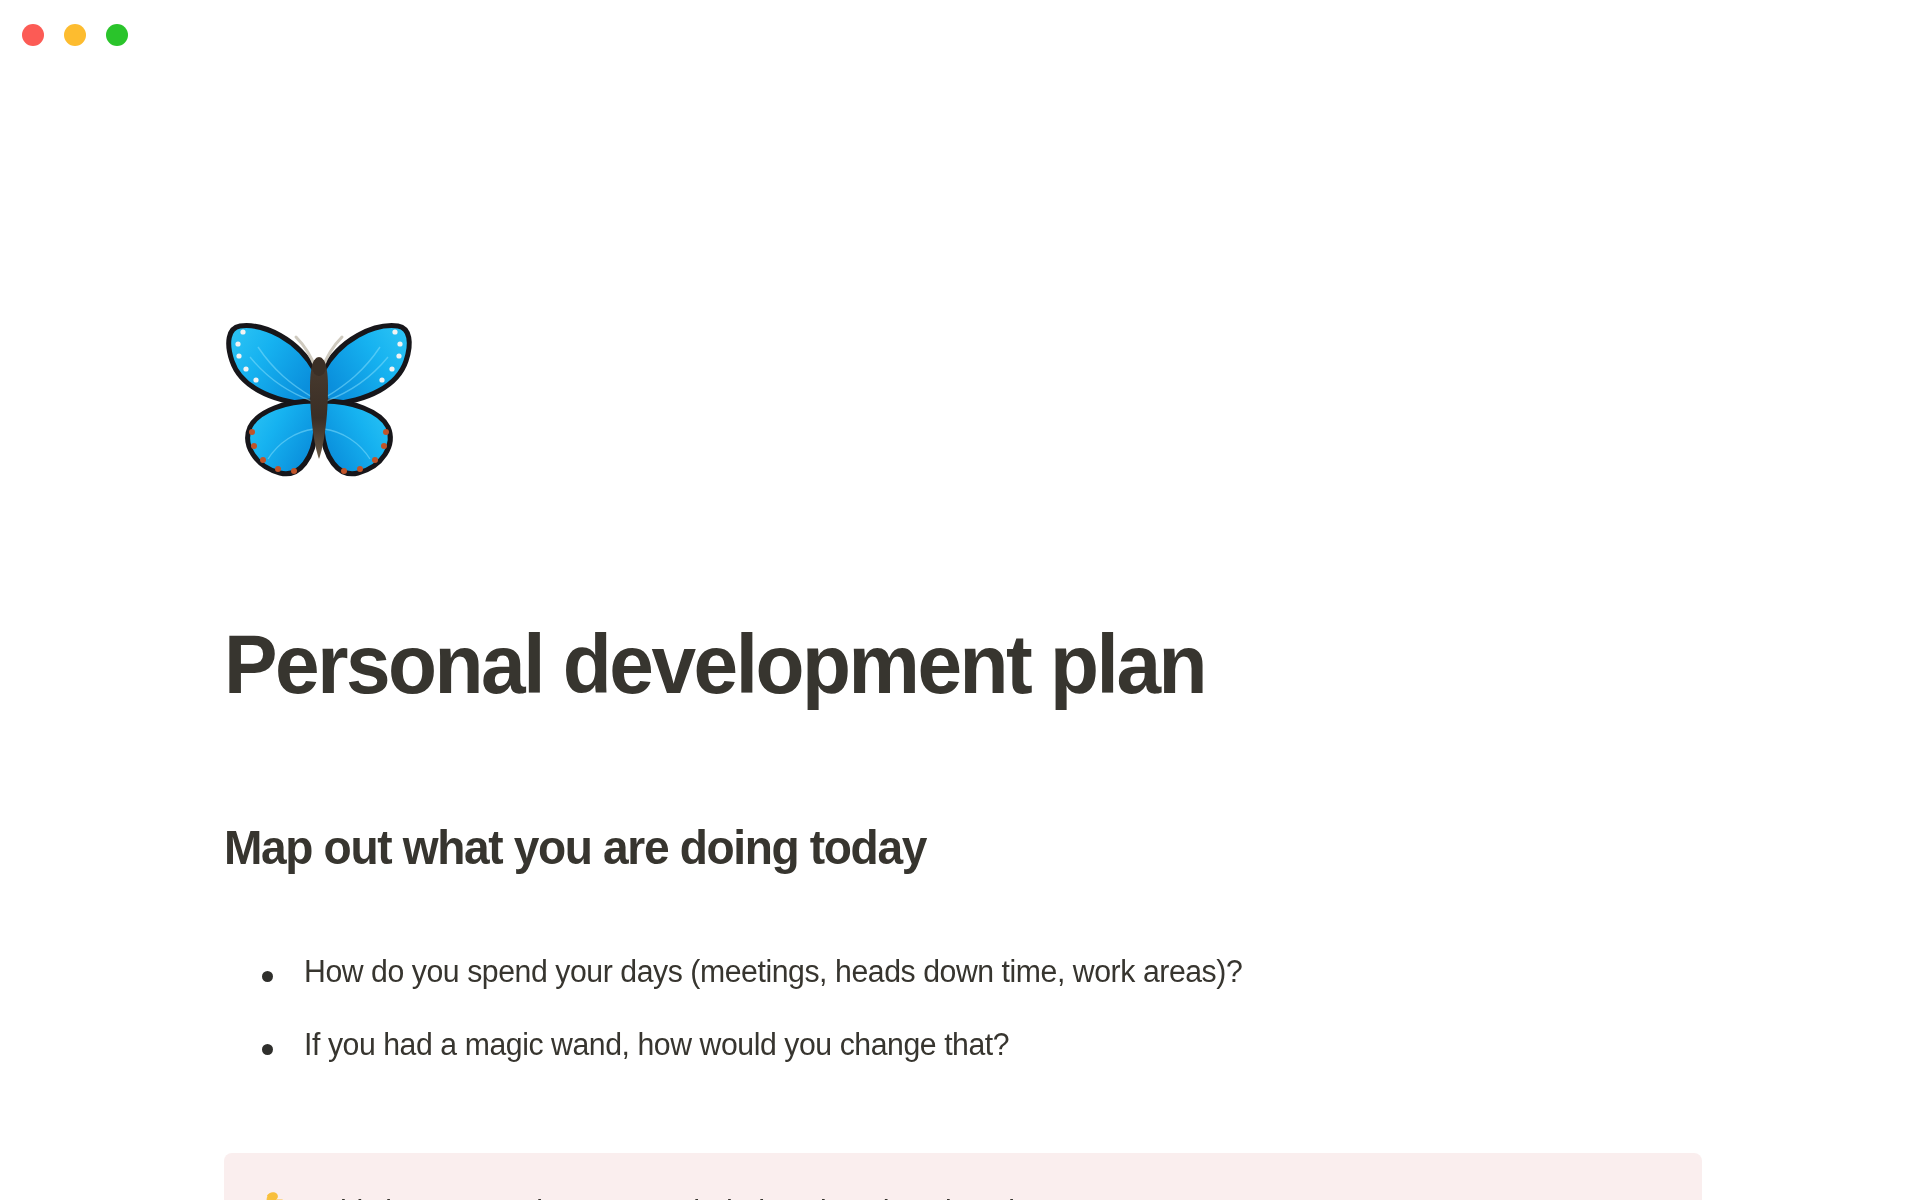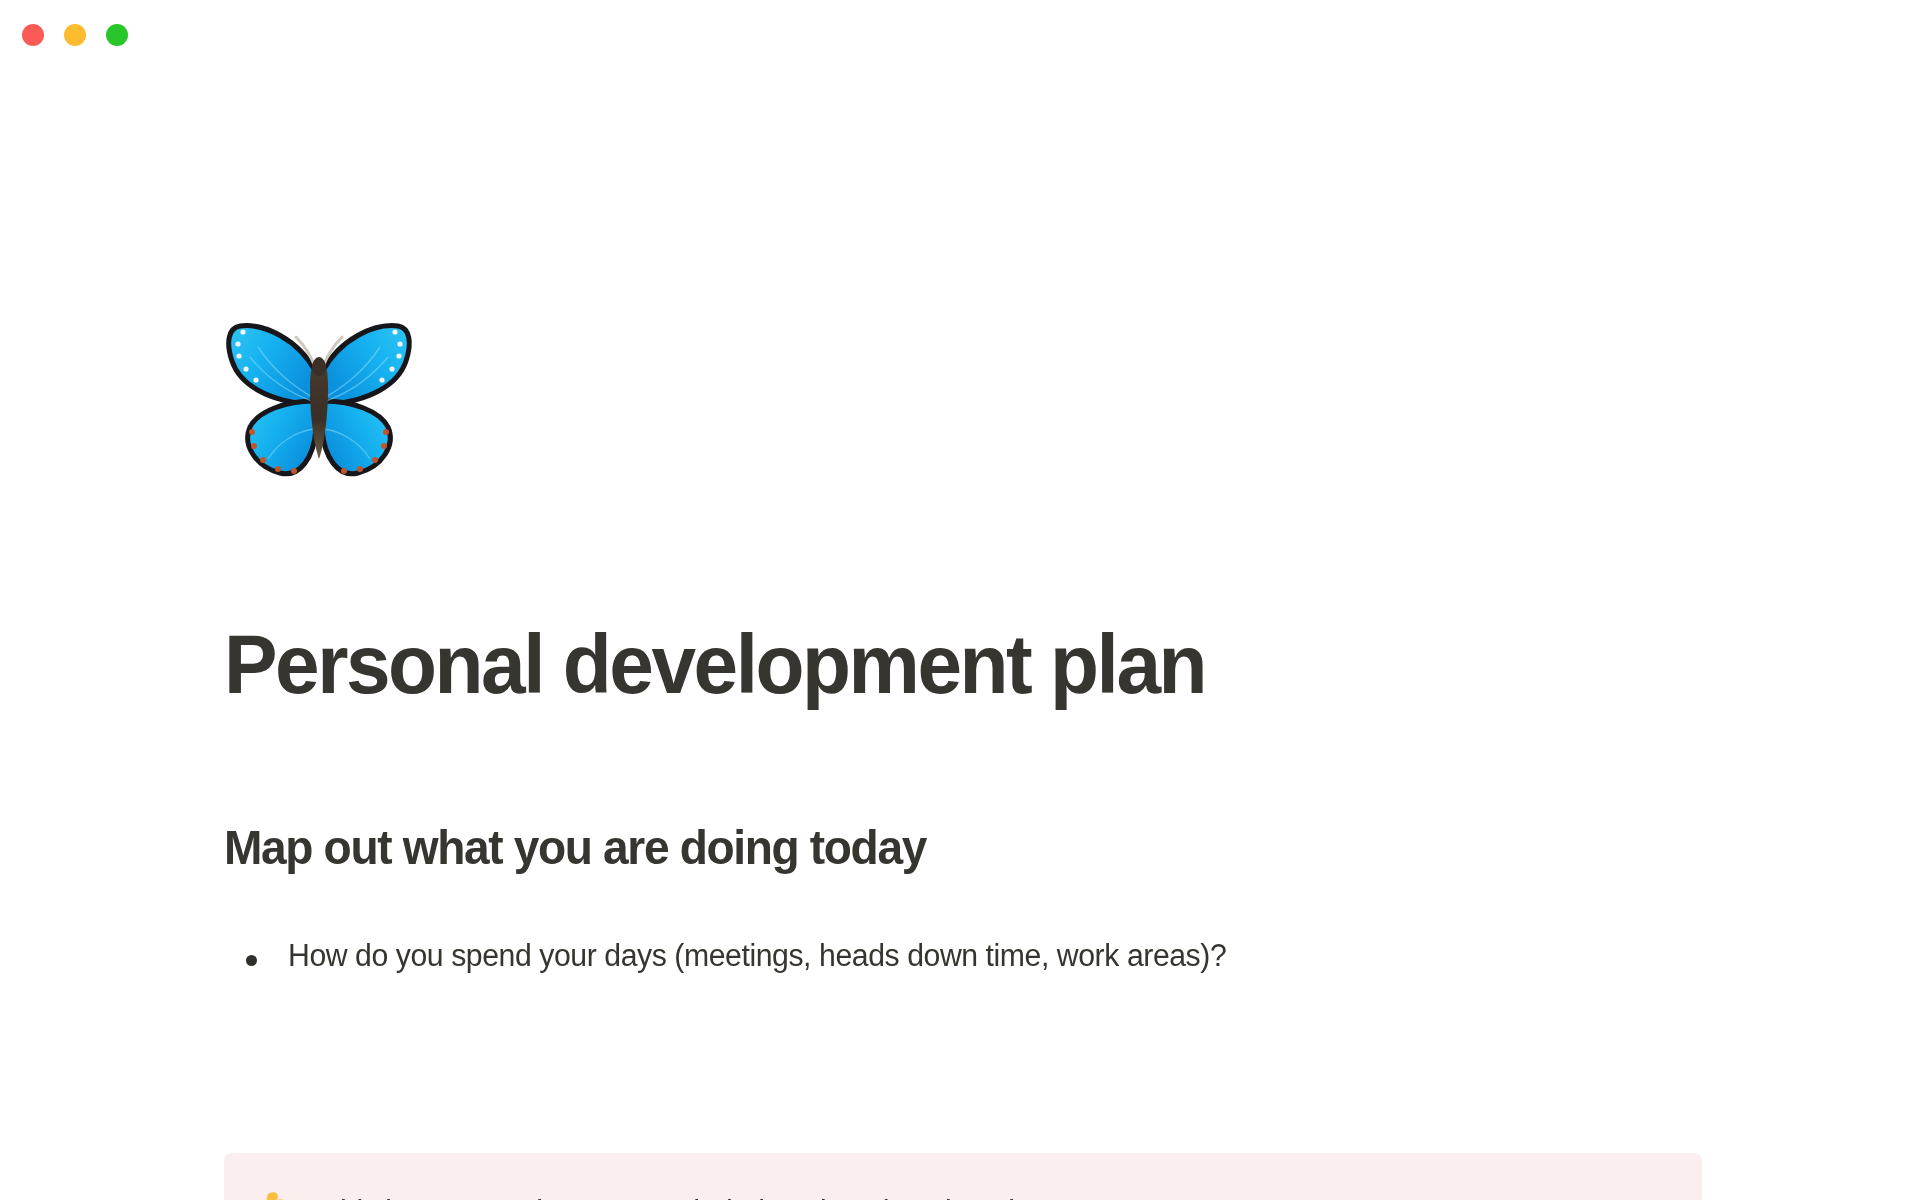--- a/index.html
+++ b/index.html
@@ -104,21 +104,21 @@
     transform: scaleX(0.96);
     transform-origin: left center;
     white-space: nowrap;
   }
 
   
   .bullet-list {
     position: absolute;
     left: 0;
     top: 872px;
-    margin: 0;
+    margin: 16px;
     padding: 0;
     list-style: none;
     width: 1480px;
   }
   .bullet-item {
     position: relative;
     display: flex;
     align-items: flex-start;
     height: 73px;
     padding-left: 64px;
@@ -267,20 +267,24 @@
 
       <h1 class="page-title">Personal development plan</h1>
 
       <h2 class="section-heading">Map out what you are doing today</h2>
 
       <ul class="bullet-list">
         <li class="bullet-item">
           <span class="bullet-marker"></span>
           <span class="bullet-text">How do you spend your days (meetings, heads down time, work areas)?</span>
         </li>
+        <li class="bullet-item">
+          <span class="bullet-marker"></span>
+          <span class="bullet-text">If you had a magic wand, how would you change that?</span>
+        </li>
       </ul>
 
       <div class="callout">
         <span class="callout-icon">
           <svg viewBox="0 0 44 40" xmlns="http://www.w3.org/2000/svg" aria-hidden="true">
             <defs>
               <linearGradient id="handG" x1="0" y1="0" x2="0" y2="1">
                 <stop offset="0%" stop-color="#fbc84b"></stop>
                 <stop offset="55%" stop-color="#f6b32b"></stop>
                 <stop offset="100%" stop-color="#e99d1a"></stop>

